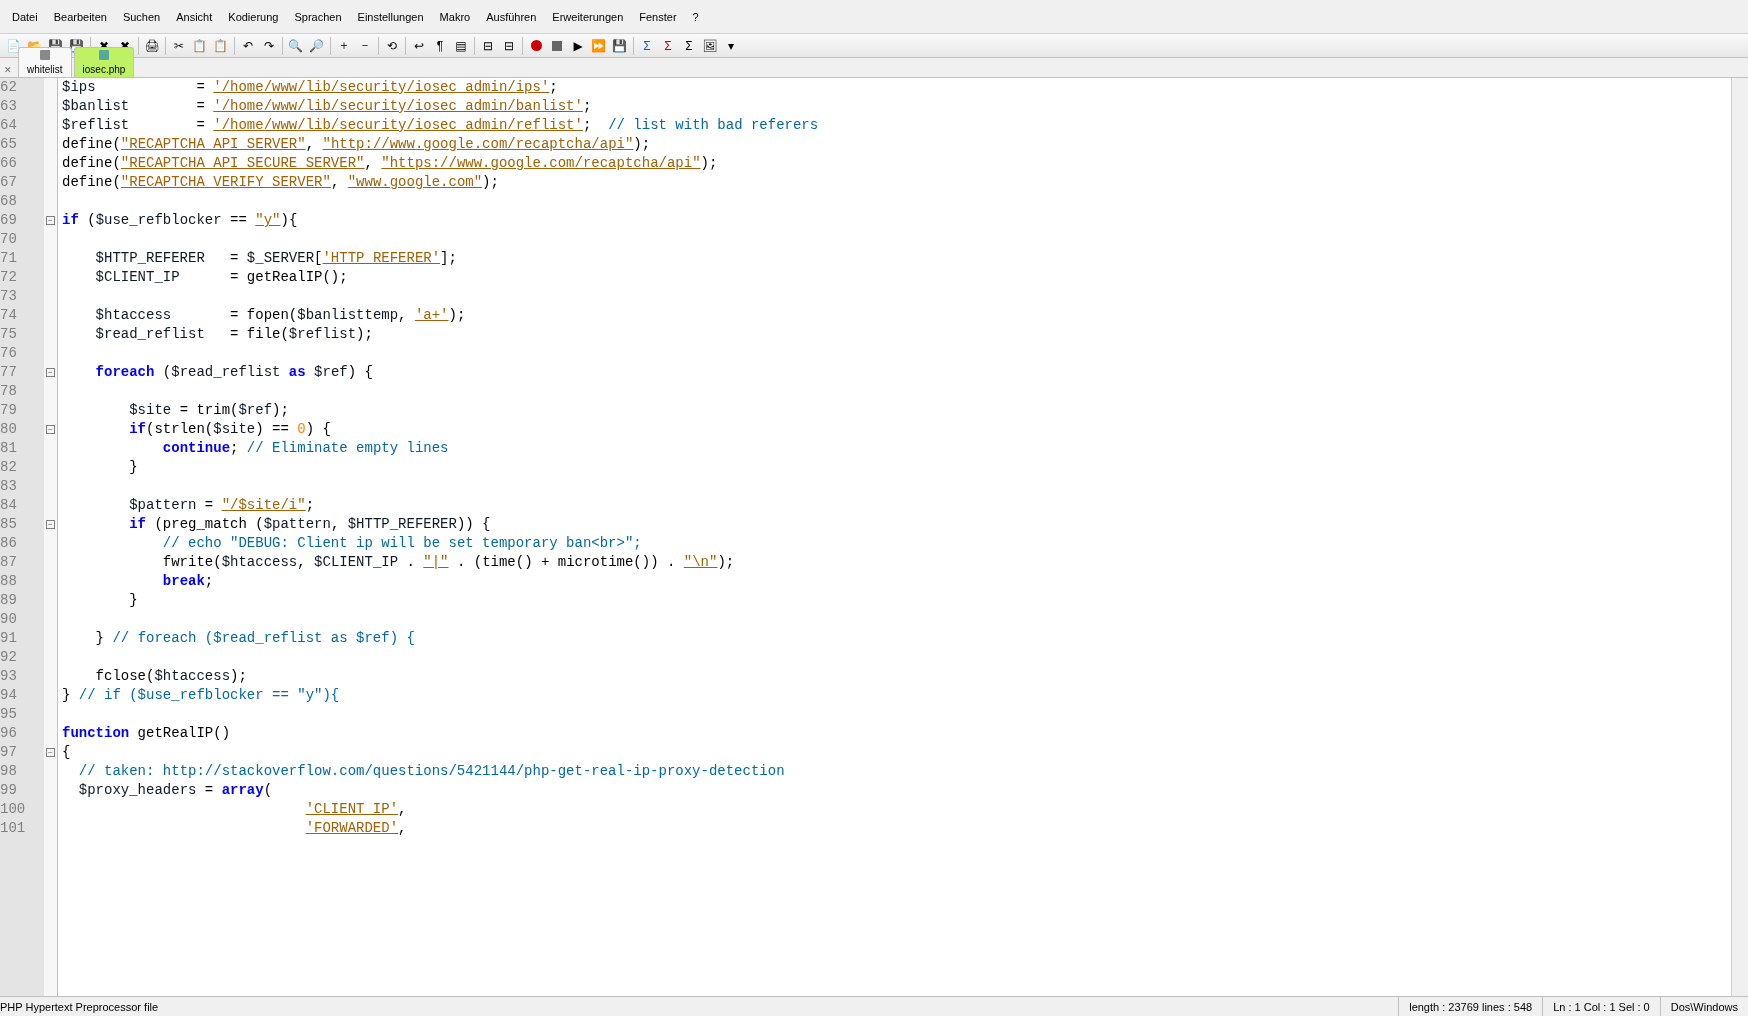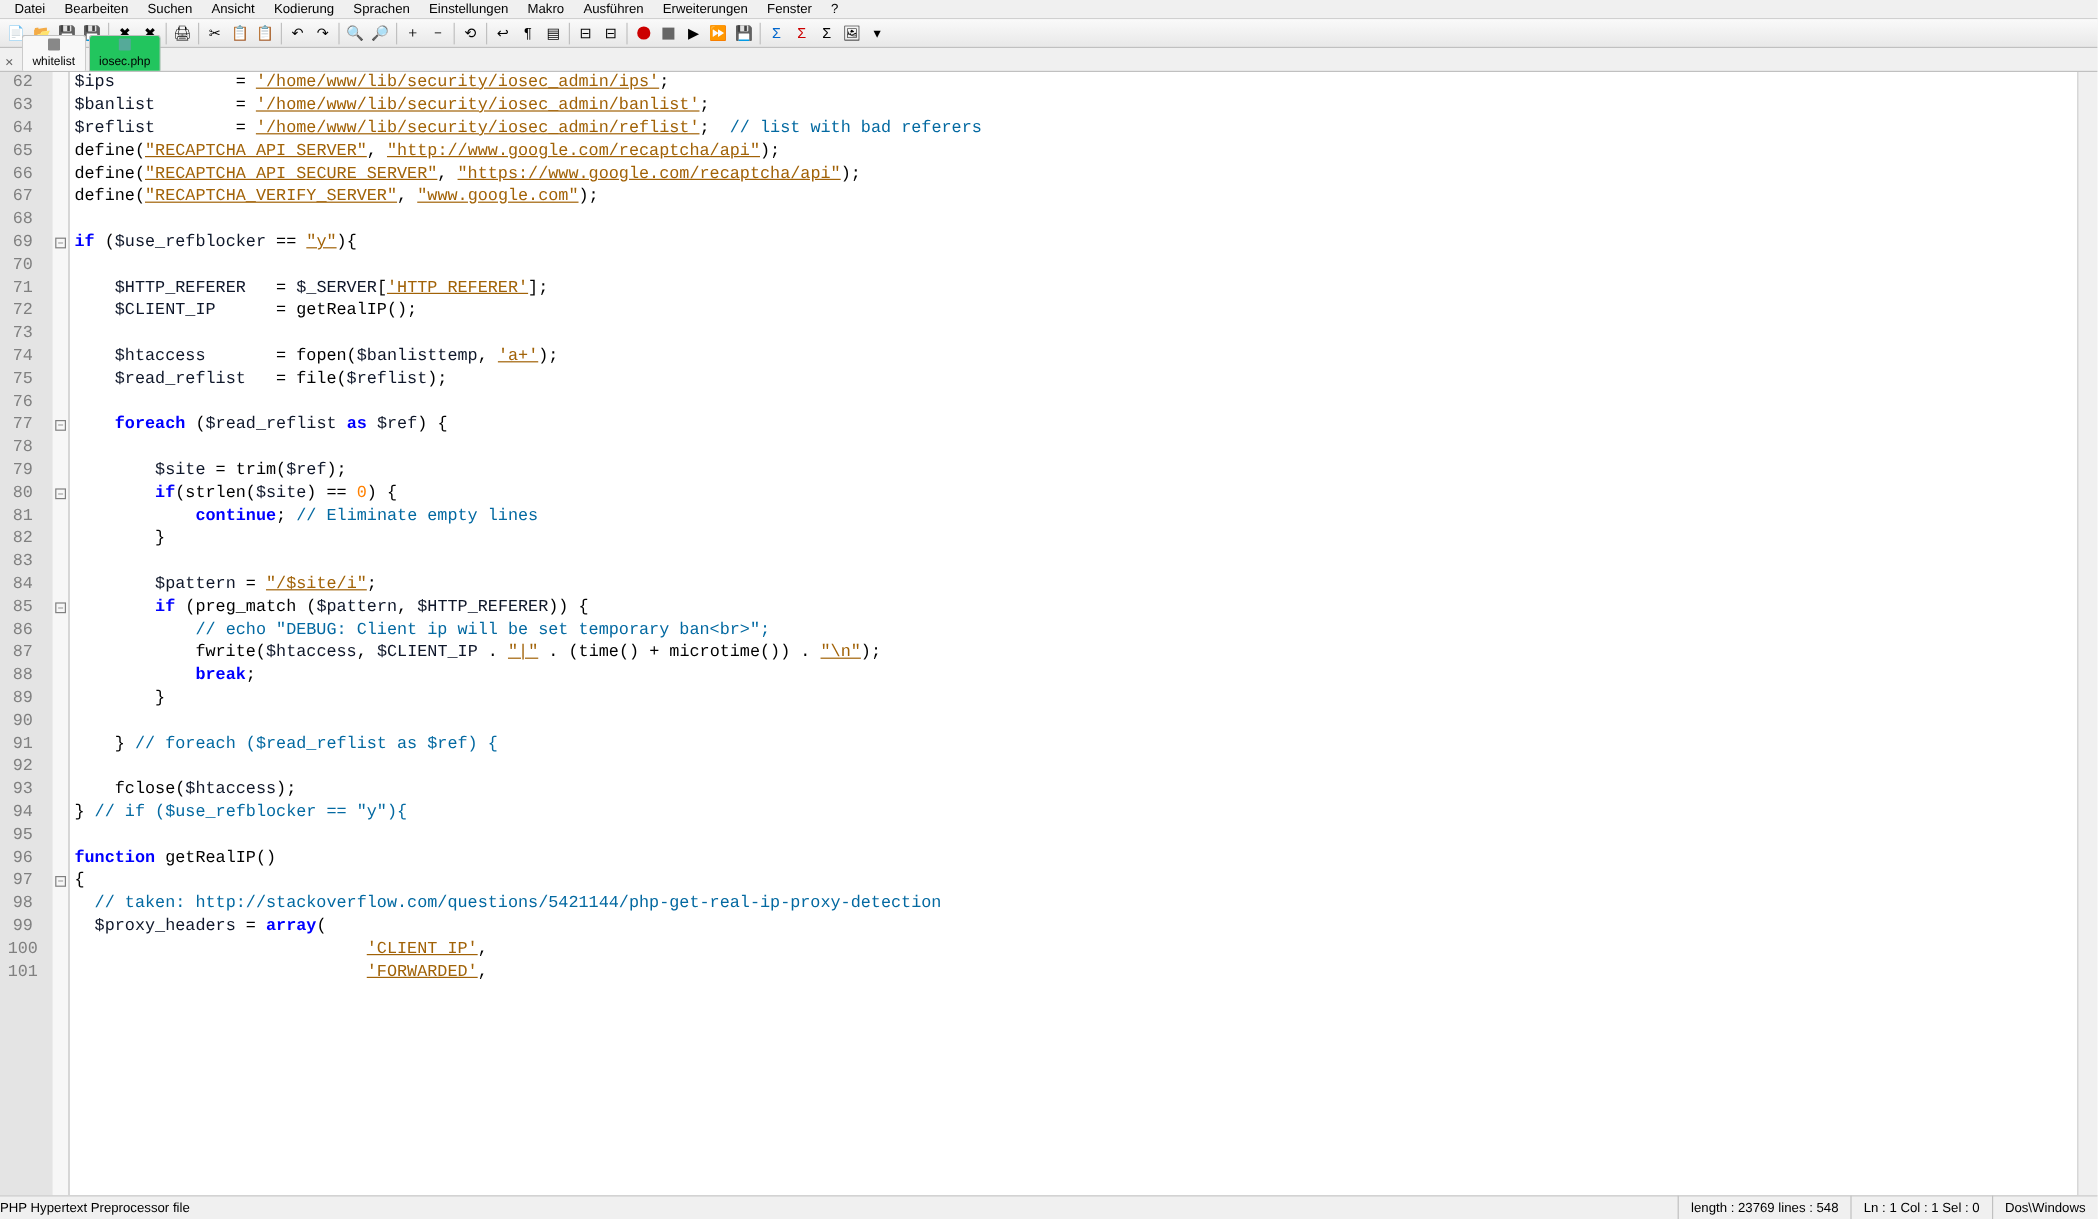--- a/index.html
+++ b/index.html
@@ -11,21 +11,21 @@
   height: 1016px;
   overflow: hidden;
   display: flex;
   flex-direction: column;
 }
 .menubar {
   background: #f0f0f0;
   display: flex;
   padding: 2px 4px;
   border-bottom: 1px solid #d0d0d0;
-  height: 16px;
+  height: 34px;
   align-items: center;
   text-align: center;
 }
 .menubar .menu-item {
   padding: 1px 8px;
   cursor: pointer;
 }
 .toolbar {
   background: linear-gradient(#fafafa, #e8e8e8);
   height: 24px;
@@ -74,34 +74,34 @@
   border-radius: 3px 3px 0 0;
   margin-right: 2px;
   background: #f8f8f8;
   display: flex;
   align-items: center;
   gap: 4px;
   cursor: pointer;
   font-size: 10px;
   flex-direction: column;
 }
-.tab.active { background: #22c55e; }
+.tab.active { background: #bef264; }
 .tab .t-icon { width: 10px; height: 10px; background: #5a9; border-radius: 1px; }
 .tab.inactive .t-icon { background: #888; }
 .editor {
   flex: 1;
   display: flex;
   background: #fff;
   overflow: hidden;
   position: relative;
 }
 .gutter {
   width: 44px;
   background: #e4e4e4;
-  text-align: center;
+  text-align: left;
   font-family: Consolas, 'Courier New', monospace;
   font-size: 14px;
   color: #808080;
   flex-shrink: 0;
 }
 .gutter .ln { padding-right: 6px; height: 19px; line-height: 19px; }
 .folds {
   width: 14px;
   background: #f7f7f7;
   border-right: 1px solid #c0c0c0;

